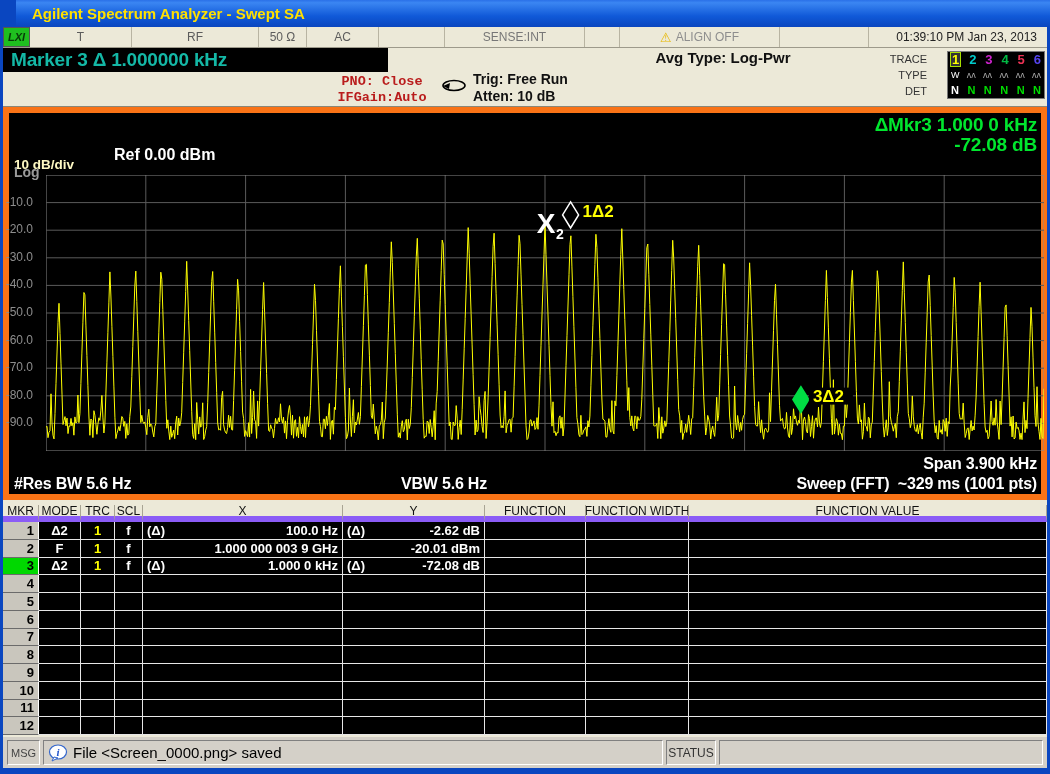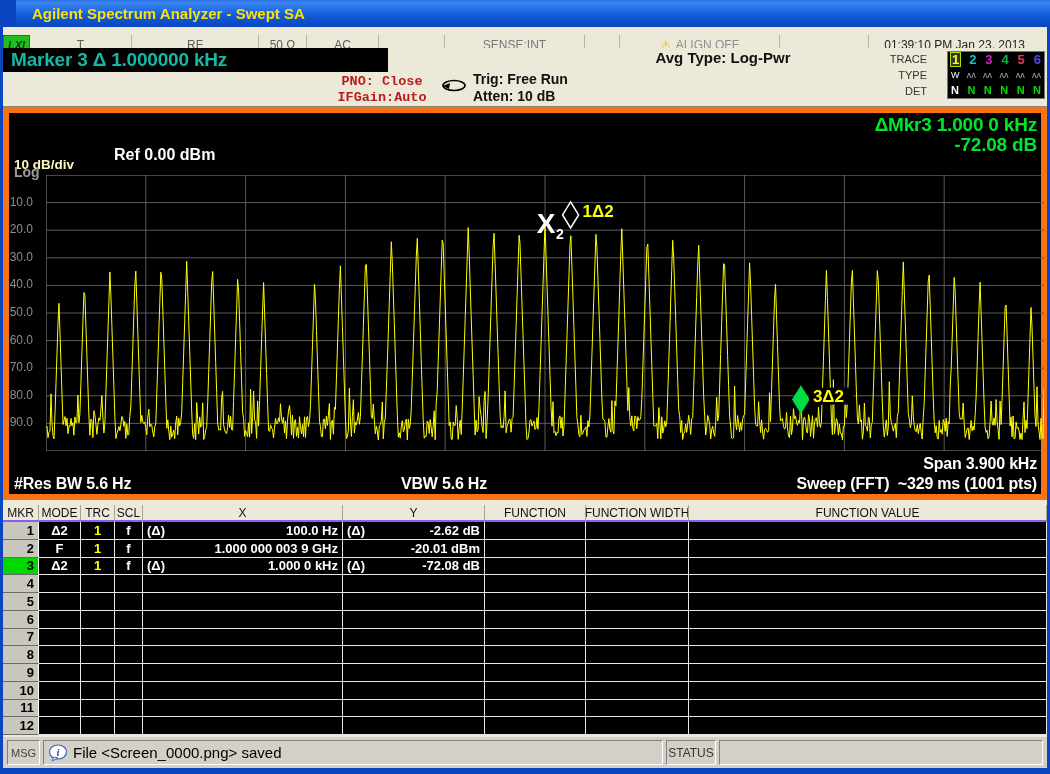--- a/index.html
+++ b/index.html
@@ -6,28 +6,28 @@
   body{width:1050px;height:774px;overflow:hidden;background:#0a46c0;
        font-family:"Liberation Sans","DejaVu Sans",sans-serif;position:relative;}
   #app{position:absolute;inset:0;}
   
   .titlebar{position:absolute;left:16px;top:0;width:1050px;height:27px;
     background:linear-gradient(180deg,#2a70e8 0%,#3b86f2 10%,#1059d8 60%,#0a46bf 100%);
     color:#ffe000;font-weight:bold;font-size:15px;line-height:27px;padding-left:16px;box-sizing:border-box;}
   
   .body-area{position:absolute;left:3px;right:3px;top:27px;bottom:6px;background:#ece9d8;}
   
-  .statusrow{position:absolute;left:0;top:8px;width:1044px;height:21px;display:flex;
+  .statusrow{position:absolute;left:0;top:0;width:1044px;height:21px;display:flex;
     background:#ece9d8;border-bottom:1px solid #9d9a8b;box-sizing:border-box;font-size:12px;color:#5c5c5c;}
   .scell{border-right:1px solid #b8b4a2;display:flex;align-items:center;justify-content:center;box-sizing:border-box;overflow:hidden;white-space:nowrap;}
   .c-lxi{width:27px;background:#1fbf1f;color:#083b08;font-weight:bold;font-style:italic;font-size:11px;border:1px solid #555;}
   .c-t{width:102px}.c-rf{width:127px}.c-z{width:48px}.c-ac{width:72px}
   .c-b1{width:66px}.c-sense{width:140px;color:#777}.c-b2{width:35px}
   .c-align{width:160px;color:#8e8e8e}.c-b3{flex:1}
-  .c-time{width:178px;justify-content:flex-end;padding-right:22px;color:#222;border-right:none;}
+  .c-time{width:178px;justify-content:flex-end;padding-right:10px;color:#222;border-right:none;}
   .warn-tri{color:#e8b800;font-size:13px;margin-right:4px;font-weight:bold;}
   
   .header2{position:absolute;left:0;top:21px;width:1044px;height:59px;background:#ece9d8;border-bottom:1px solid #8a8778;box-sizing:border-box;}
   .marker-readout{position:absolute;left:0;top:0;width:385px;height:24px;background:#000;color:#14b8a6;
     font-weight:bold;font-size:19px;line-height:24px;padding-left:8px;box-sizing:border-box;letter-spacing:-0.2px;white-space:nowrap;}
   .avg-type{position:absolute;left:590px;top:1px;width:260px;text-align:center;font-weight:bold;font-size:15px;color:#111;}
   .pno-block{position:absolute;left:328px;top:26px;width:102px;text-align:center;font-weight:bold;font-size:13.5px;color:#b91c1c;line-height:16px;font-family:Liberation Mono, monospace;}
   .loop-icon{position:absolute;left:437px;top:30px;}
   .trig-block{position:absolute;left:470px;top:23px;font-weight:bold;font-size:14px;color:#111;line-height:17px;}
   .trace-block{position:absolute;right:2px;top:3px;display:grid;grid-template-columns:auto 98px;column-gap:20px;}
@@ -55,21 +55,21 @@
   .a-center{left:5px;top:342px;}
   .a-span{right:4px;top:342px;}
   .a-rbw{left:5px;top:362px;}
   .a-vbw{left:392px;top:362px;}
   .a-sweep{right:4px;top:362px;}
   
   #mkr-grid{position:absolute;left:0;top:478px;width:1044px;height:230px;display:grid;
     grid-template-columns:36px 42px 34px 28px 200px 142px 101px 103px 1fr;
     grid-template-rows:17px repeat(12,17.75px);background:#000;}
   .th{background:#ece9d8;color:#111;font-size:12px;display:flex;align-items:center;justify-content:center;
-    border-right:1px solid #a8a494;border-bottom:2px solid #8b5cf6;box-sizing:border-box;white-space:nowrap;overflow:hidden;}
+    border-right:1px solid #a8a494;border-bottom:6px solid #8b5cf6;box-sizing:border-box;white-space:nowrap;overflow:hidden;}
   .td{background:#000;color:#fff;font-weight:bold;font-size:13px;display:flex;align-items:center;
     border-right:1px solid #e6e6e6;border-bottom:1px solid #e6e6e6;box-sizing:border-box;padding:0 4px;white-space:nowrap;overflow:hidden;}
   .td.c{justify-content:center;}
   .td.xy{justify-content:space-between;}
   .td.trc{color:#ffff00;}
   .td.mkr{background:#c9c6bd;color:#000;justify-content:flex-end;border-right:1px solid #fff;border-bottom:1px solid #6b6b6b;}
   .td.mkr.sel{background:#00d800;}
   
   .msgbar{position:absolute;left:0;top:710px;width:1044px;height:31px;background:#d4d0c8;display:flex;align-items:center;padding:0 4px;box-sizing:border-box;gap:3px;}
   .sunken{border:1px solid;border-color:#808080 #ffffff #ffffff #808080;box-sizing:border-box;height:25px;display:flex;align-items:center;}

